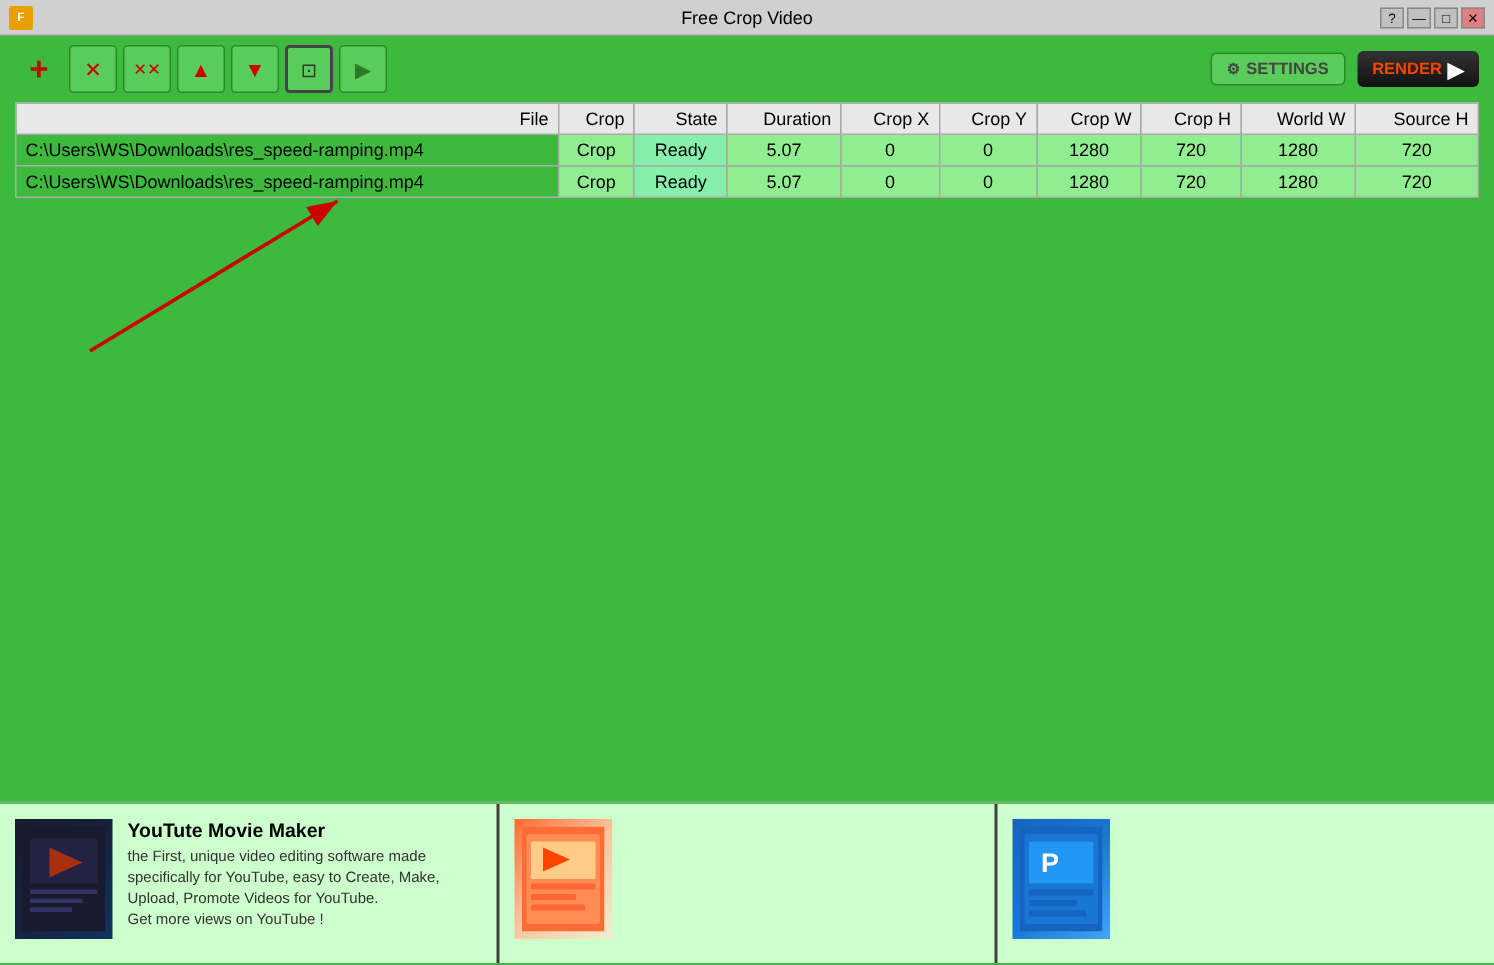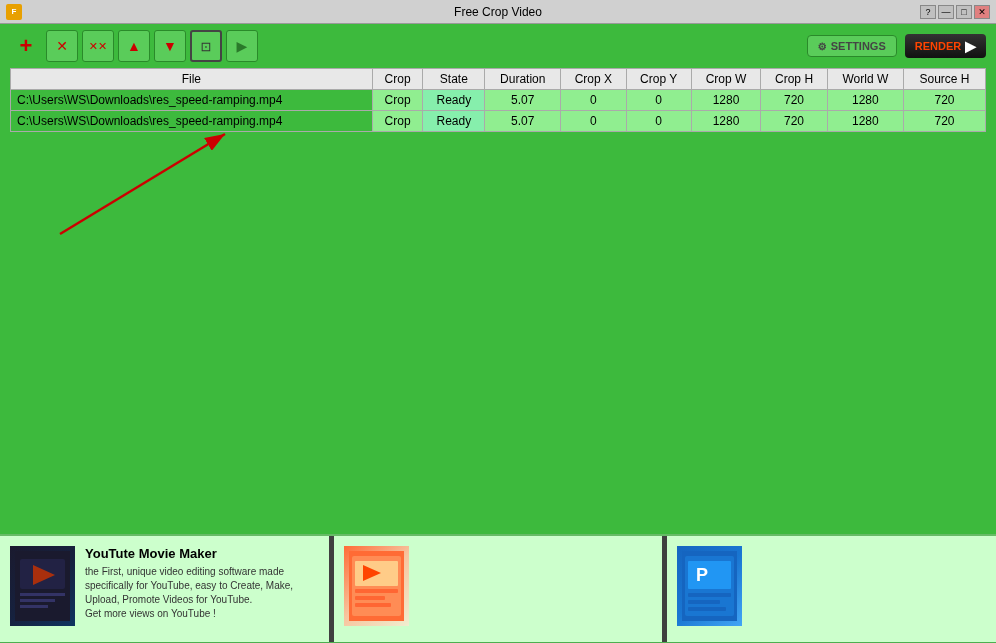--- a/index.html
+++ b/index.html
@@ -46,21 +46,21 @@
     }
     table {
       width: 100%;
       border-collapse: collapse;
       font-size: 12px;
     }
     th {
       background: #e8e8e8;
       border: 1px solid #aaa;
       padding: 3px 6px;
-      text-align: center;
+      text-align: right;
       font-weight: normal;
       white-space: nowrap;
     }
     td {
       border: 1px solid #aaa;
       padding: 3px 6px;
       background: #3dba3d;
       color: #000;
     }
     td.file-cell { background: #3dba3d; color: #000; margin-left: 28px; }
@@ -74,21 +74,21 @@
       display: flex;
       align-items: stretch;
       gap: 0;
       border-top: 2px solid #66bb66;
     }
     .ad-block {
       flex: 1;
       display: flex;
       padding: 10px;
       gap: 10px;
-      border-right: 5px solid #404040;
+      border-right: 2px solid #404040;
       align-items: flex-start;
     }
     .ad-block:last-child { border-right: none; }
     .ad-image {
       width: 65px;
       height: 80px;
       flex-shrink: 0;
       background: #336699;
       display: flex; align-items: center; justify-content: center;
       font-size: 8px; color: white; text-align: center;

